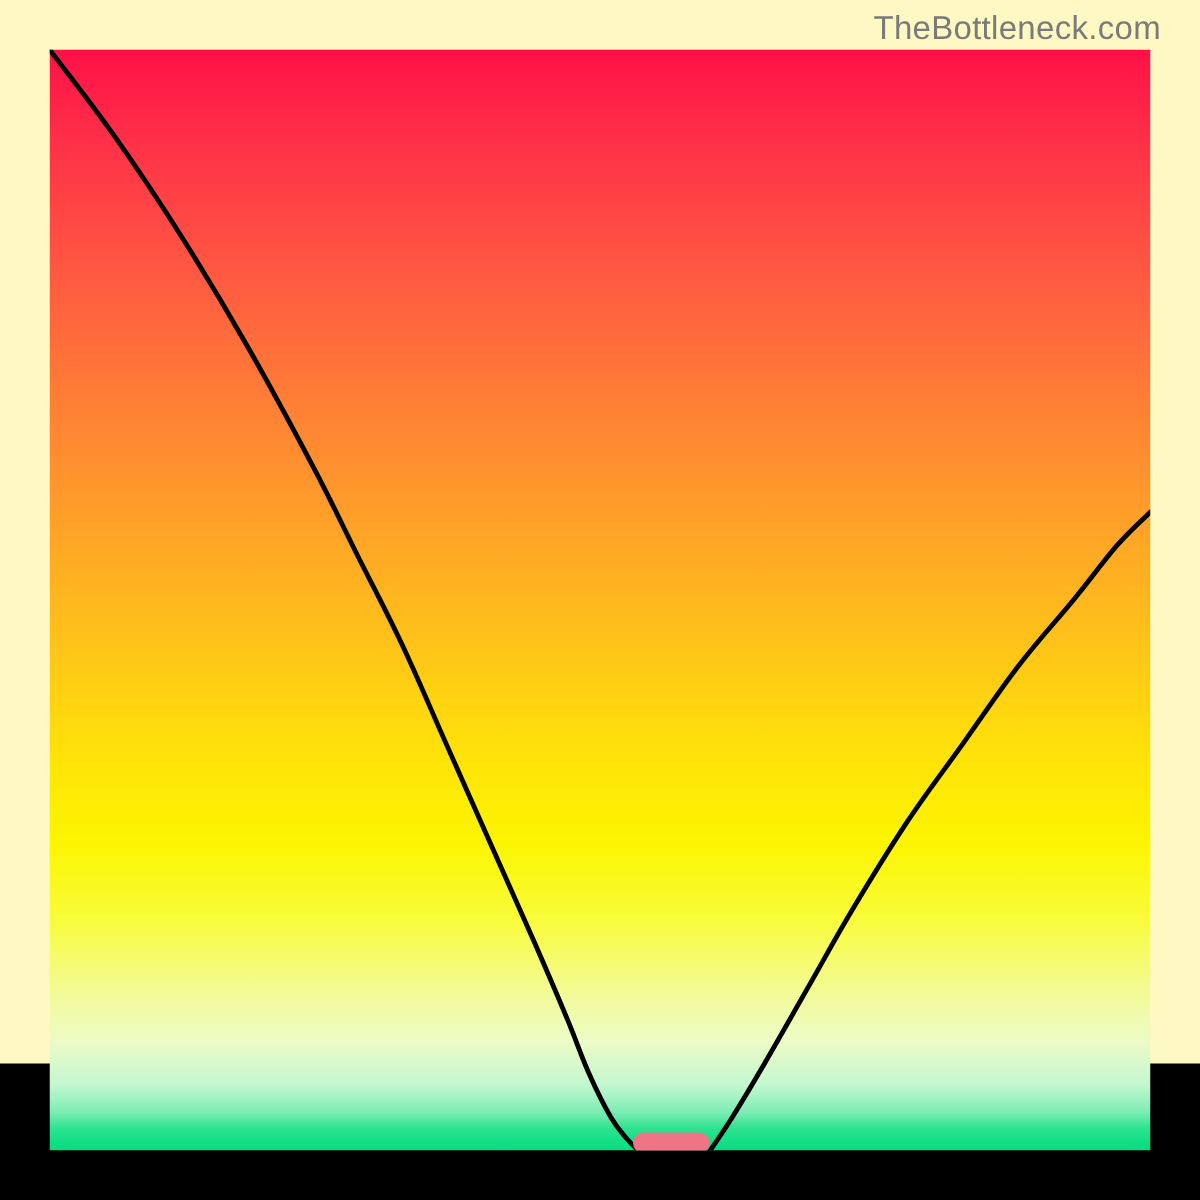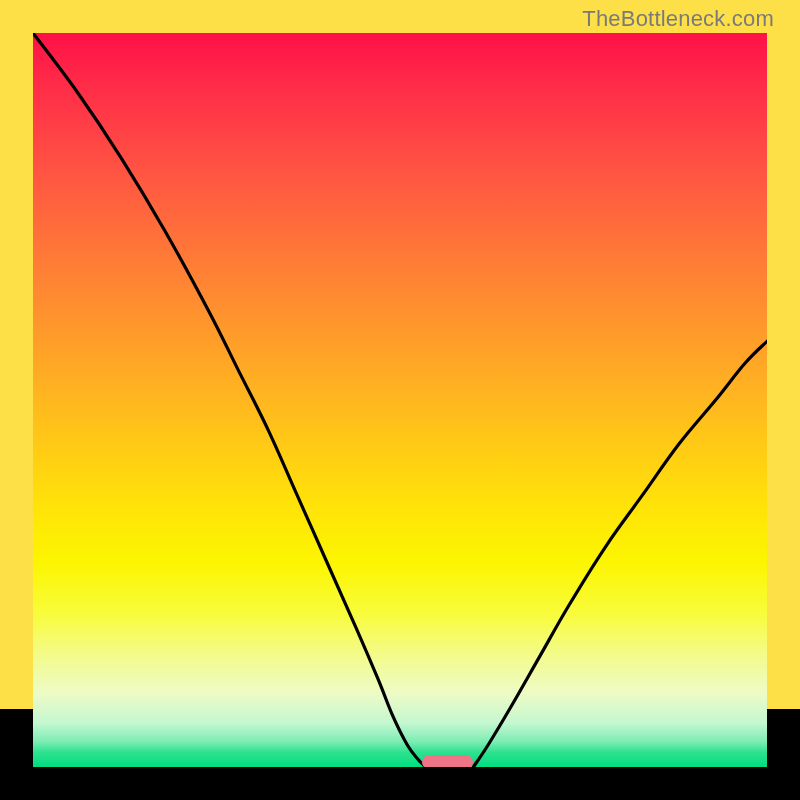--- a/index.html
+++ b/index.html
@@ -8,21 +8,21 @@
     width: 800px;
     height: 800px;
     background: #000;
     overflow: hidden;
     font-family: Arial, Helvetica, sans-serif;
   }
   .stage {
     position: relative;
     width: 800px;
     height: 709px;
-    background: #fde047;
+    background: #fef9c3;
   }
   .plot-box {
     position: absolute;
     left: 33px;
     top: 33px;
     width: 734px;
     height: 734px;
     overflow: hidden;
   }
   .gradient {

